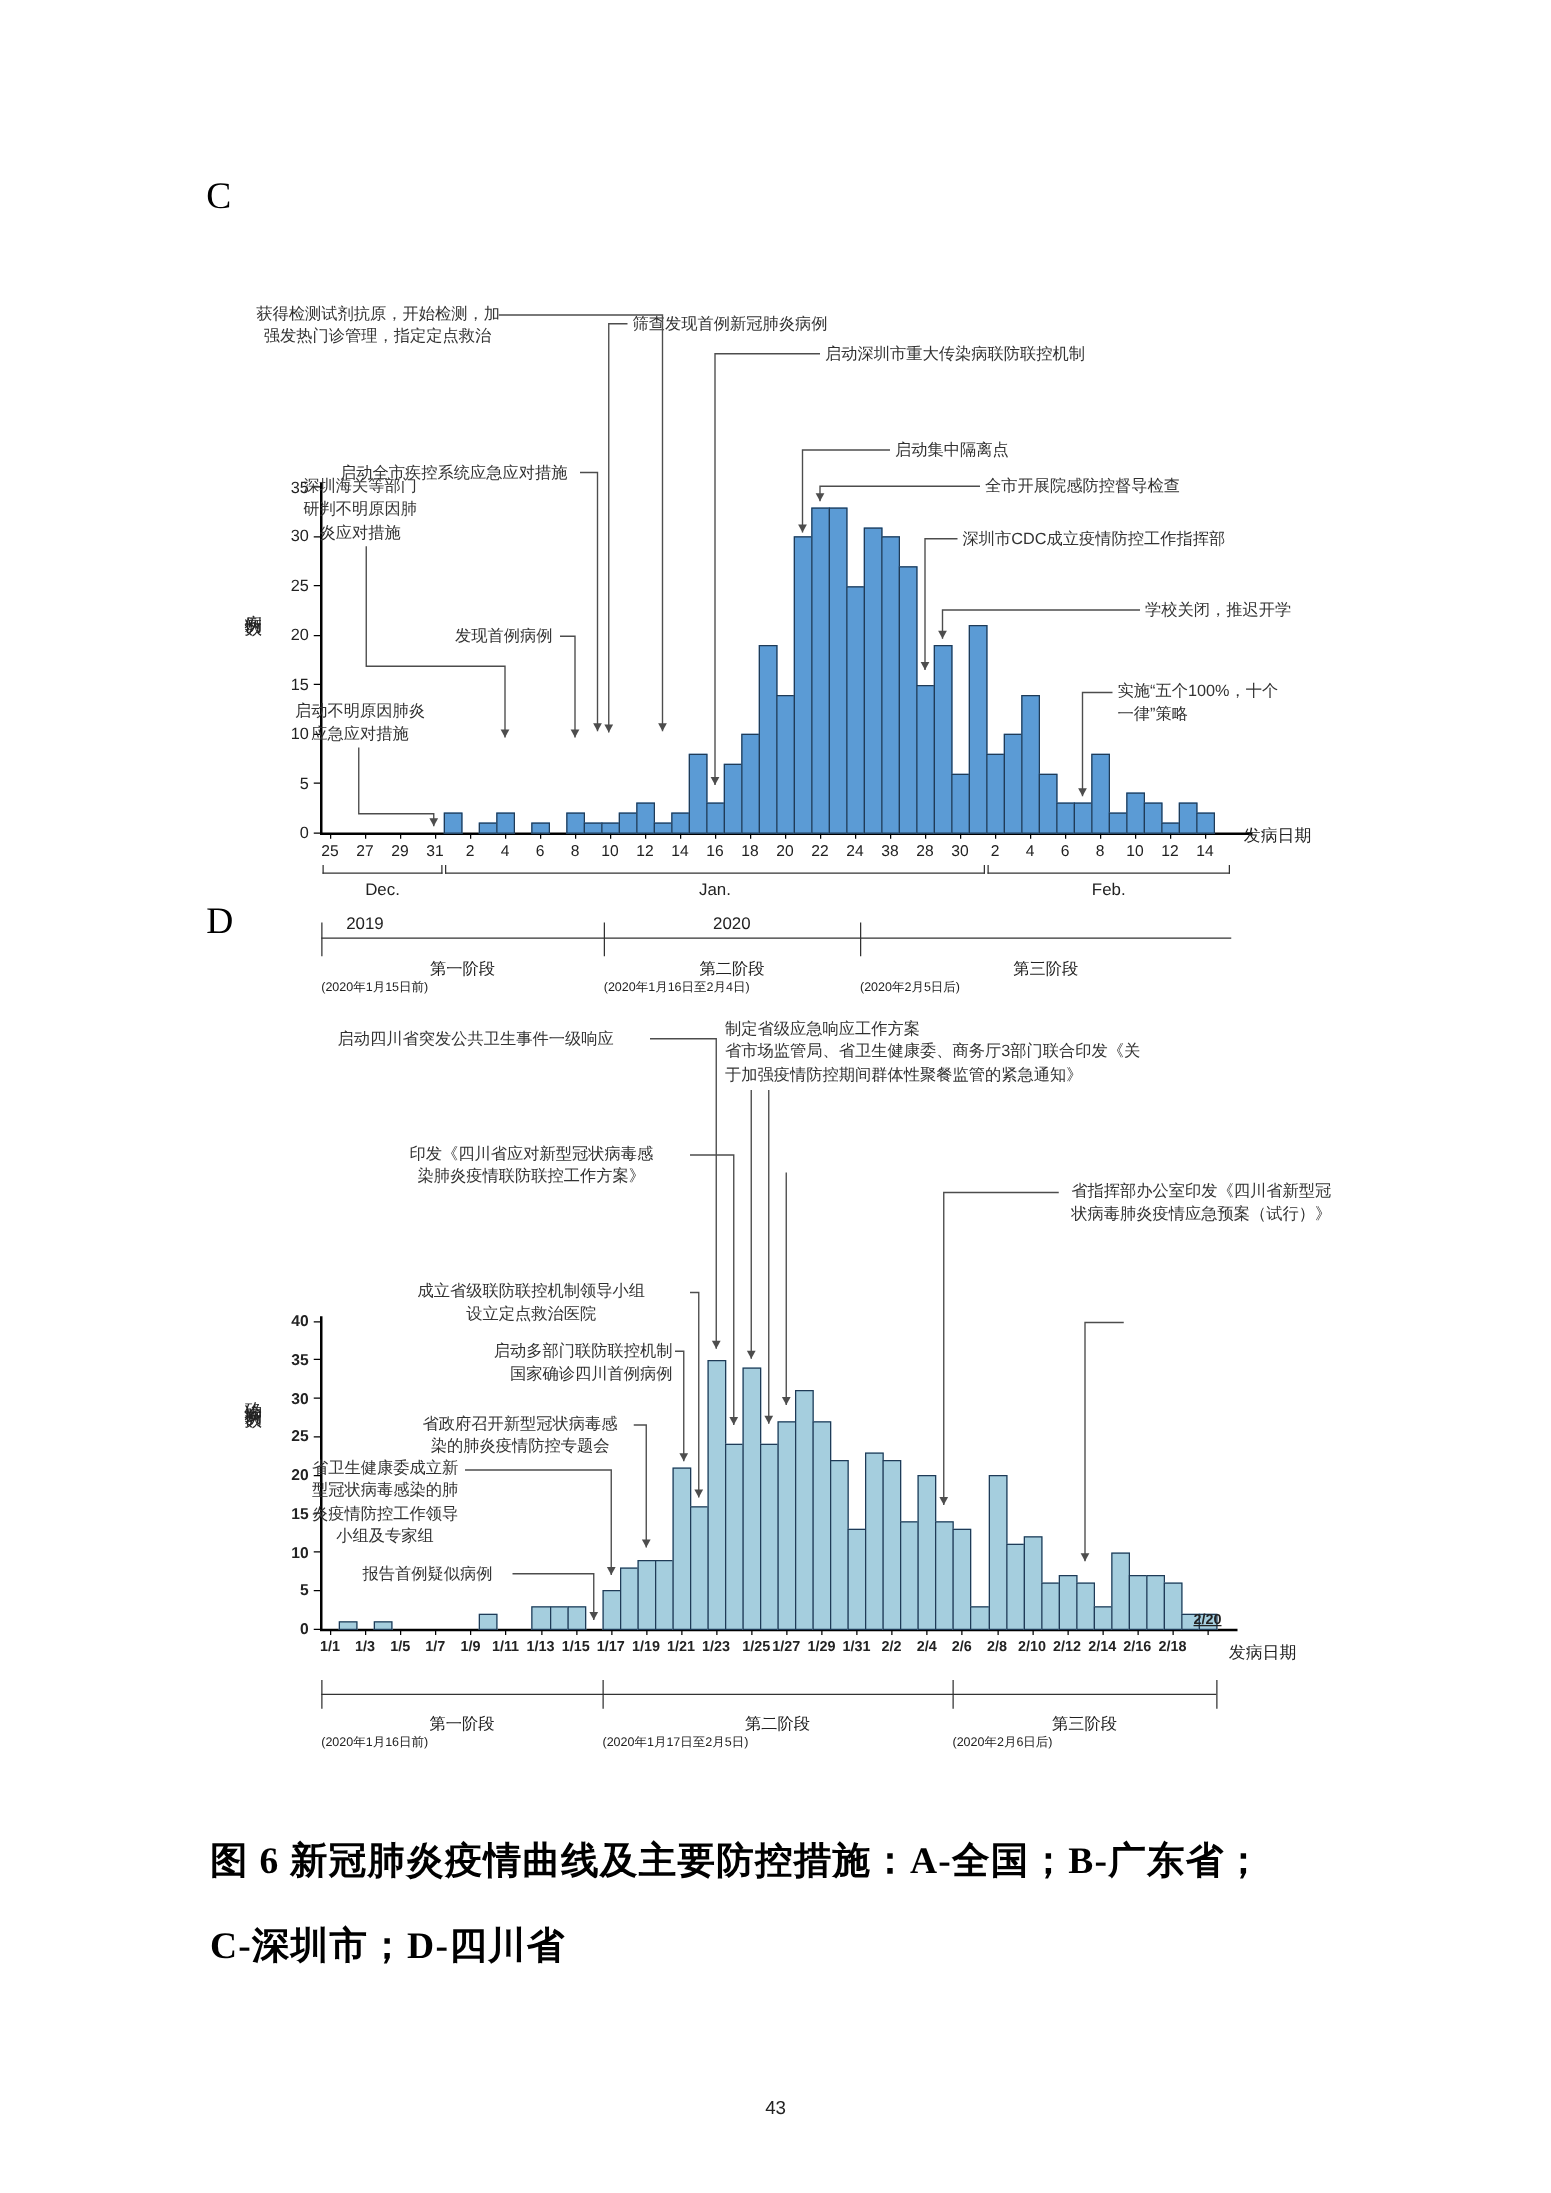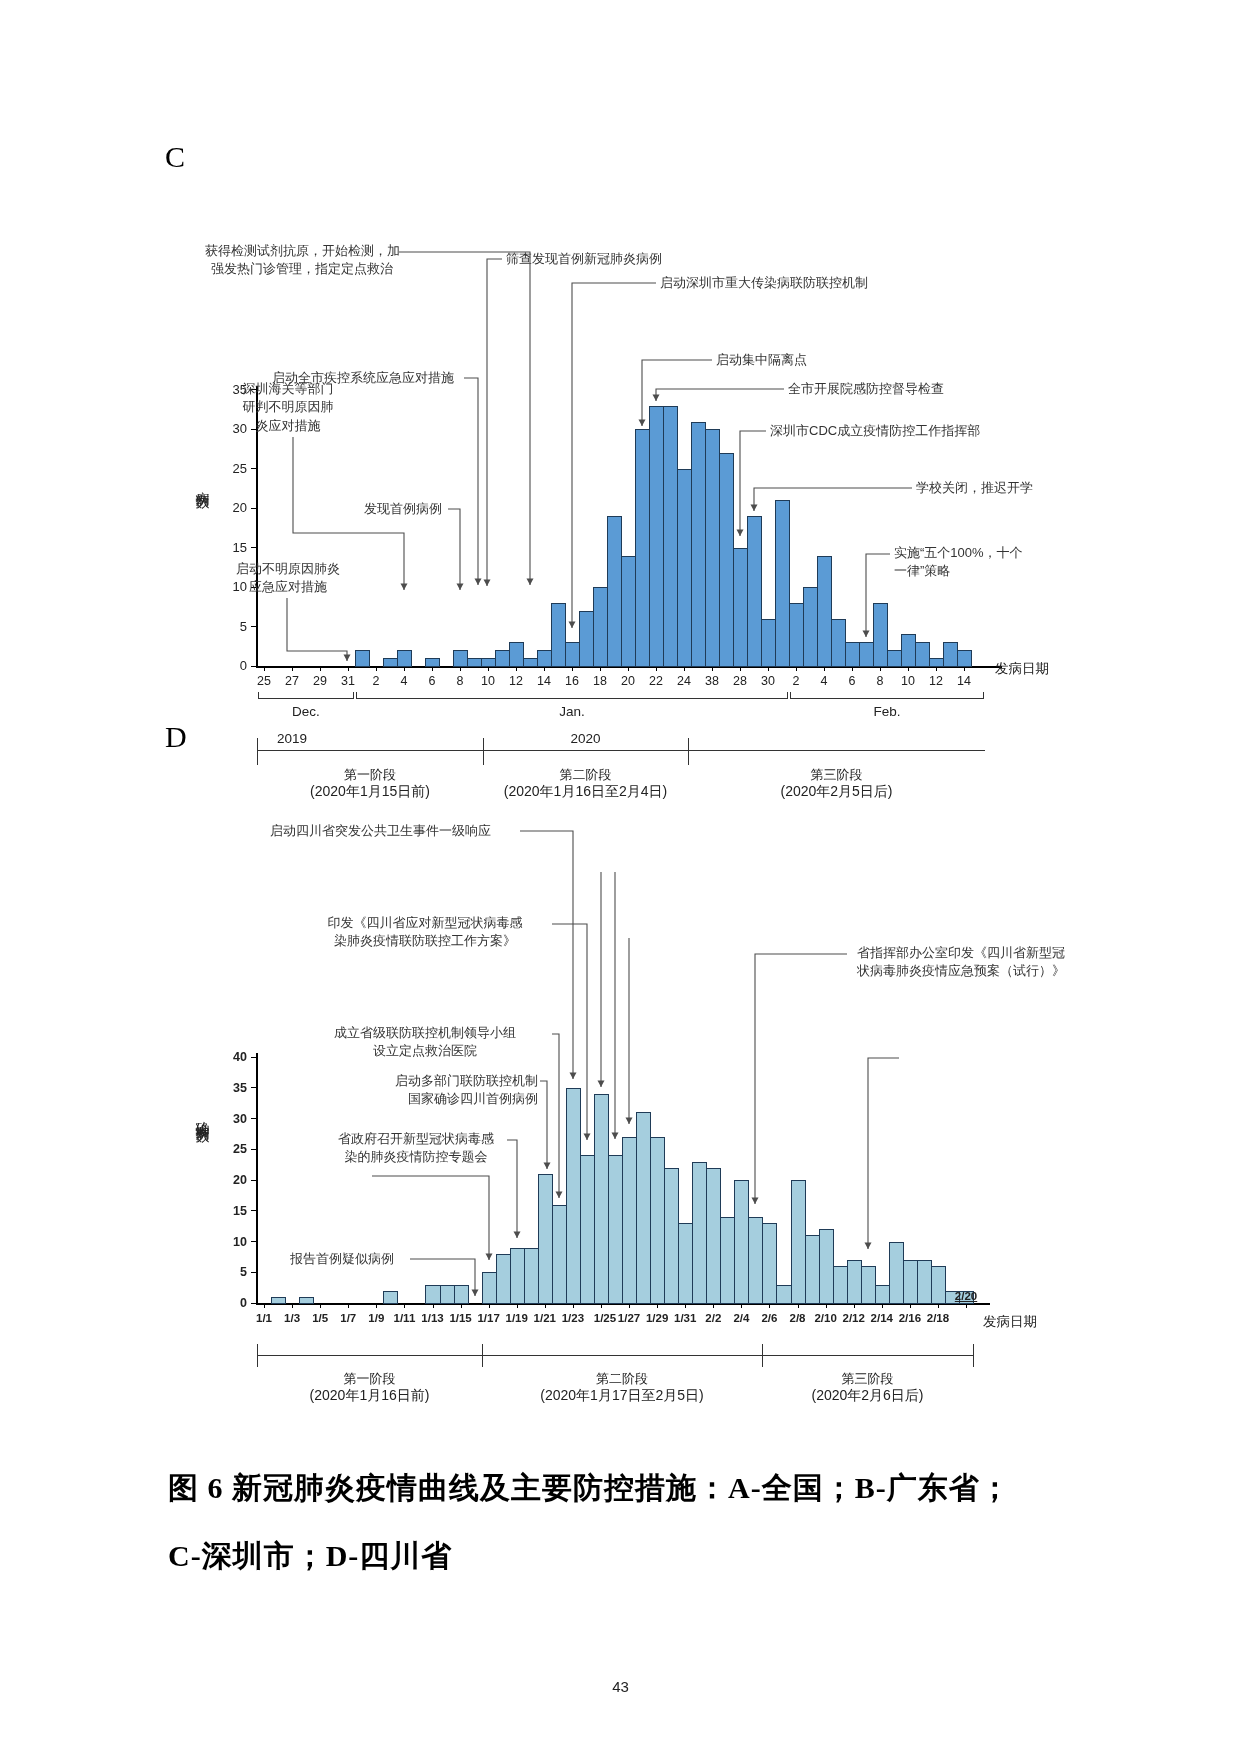--- a/index.html
+++ b/index.html
@@ -20,21 +20,21 @@
   .ytick{position:absolute;width:34px;text-align:right;font-size:13px;color:#222;height:16px;line-height:16px;}
   .xtick{position:absolute;text-align:center;font-size:12.5px;color:#222;height:14px;line-height:14px;}
   .xtick.bold{font-weight:600;font-size:11.5px;}
   .axis{position:absolute;background:#000;}
   .tickmark{position:absolute;background:#000;}
   .bar{position:absolute;border:1px solid #1f3b57;}
   .bracket{position:absolute;border-left:1px solid #333;border-right:1px solid #333;border-bottom:1px solid #333;height:7px;}
   .mlabel{position:absolute;font-size:13.5px;color:#222;text-align:center;}
   .ruler{position:absolute;background:#333;}
   .stage1{position:absolute;text-align:center;font-size:13px;color:#222;}
-  .stage2{position:absolute;text-align:center;font-size:14px;color:#222;}
+  .stage2{position:absolute;font-size:10px;color:#222;}
   .yearlab{position:absolute;font-size:13.5px;color:#222;text-align:center;}
   .xaxis-title{position:absolute;font-size:13.5px;color:#222;}
   svg.overlay{position:absolute;left:0;top:0;pointer-events:none;}
   .caption{position:absolute;left:168px;font-family:"Liberation Serif", serif;
     font-weight:bold;font-size:30px;color:#000;letter-spacing:1px;}
   .pagenum{position:absolute;left:0;width:1241px;text-align:center;font-size:15px;color:#222;}
 </style>
 </head>
 <body>
 
@@ -366,38 +366,49 @@
     <div class="ruler" style="left: 823px; top: 534px; width: 1px; height: 23px;"></div>
     <div class="stage1" style="left: 107px; top: 560px; width: 225px;">第一阶段</div>
     <div class="stage2" style="left: 107px; top: 577px; width: 225px;">(2020年1月16日前)</div>
     <div class="stage1" style="left: 332px; top: 560px; width: 280px;">第二阶段</div>
     <div class="stage2" style="left: 332px; top: 577px; width: 280px;">(2020年1月17日至2月5日)</div>
     <div class="stage1" style="left: 612px; top: 560px; width: 211px;">第三阶段</div>
     <div class="stage2" style="left: 612px; top: 577px; width: 211px;">(2020年2月6日后)</div>
     <div class="ann" style="left: 140px; top: 440px; width: 118px; text-align: left;">
       <div>报告首例疑似病例</div>
     </div>
+    <div class="ann" style="left: 95px; top: 355px; width: 126px; text-align: center;">
+      <div>省卫生健康委成立新</div>
+      <div>型冠状病毒感染的肺</div>
+      <div>炎疫情防控工作领导</div>
+      <div>小组及专家组</div>
+    </div>
     <div class="ann" style="left: 175px; top: 320px; width: 182px; text-align: center;">
       <div>省政府召开新型冠状病毒感</div>
       <div>染的肺炎疫情防控专题会</div>
     </div>
     <div class="ann" style="left: 158px; top: 262px; width: 230px; text-align: right;">
       <div>启动多部门联防联控机制</div>
       <div>国家确诊四川首例病例</div>
     </div>
     <div class="ann" style="left: 150px; top: 104px; width: 250px; text-align: center;">
       <div>印发《四川省应对新型冠状病毒感</div>
       <div>染肺炎疫情联防联控工作方案》</div>
     </div>
     <div class="ann" style="left: 150px; top: 214px; width: 250px; text-align: center;">
       <div>成立省级联防联控机制领导小组</div>
       <div>设立定点救治医院</div>
     </div>
     <div class="ann" style="left: 120px; top: 12px; width: 250px; text-align: left;">
       <div>启动四川省突发公共卫生事件一级响应</div>
+    </div>
+    <div class="ann" style="left: 430px; top: 4px; width: 348px; text-align: left;">
+      <div>制定省级应急响应工作方案</div>
+      <div>省市场监管局、省卫生健康委、商务厅3部门联合印发《关</div>
+      <div>于加强疫情防控期间群体性聚餐监管的紧急通知》</div>
     </div>
     <div class="ann" style="left: 700px; top: 134px; width: 222px; text-align: center;">
       <div>省指挥部办公室印发《四川省新型冠</div>
       <div>状病毒肺炎疫情应急预案（试行）》</div>
     </div>
     <svg class="overlay" width="960" height="600">
       <polyline points="260,449 325,449 325,486" fill="none" stroke="#4d4d4d" stroke-width="1.1"></polyline>
       <polygon points="321.5,479.5 328.5,479.5 325,486" fill="#4d4d4d"></polygon>
       <polyline points="222,366 339,366 339,450" fill="none" stroke="#4d4d4d" stroke-width="1.1"></polyline>
       <polygon points="335.5,443.5 342.5,443.5 339,450" fill="#4d4d4d"></polygon>

